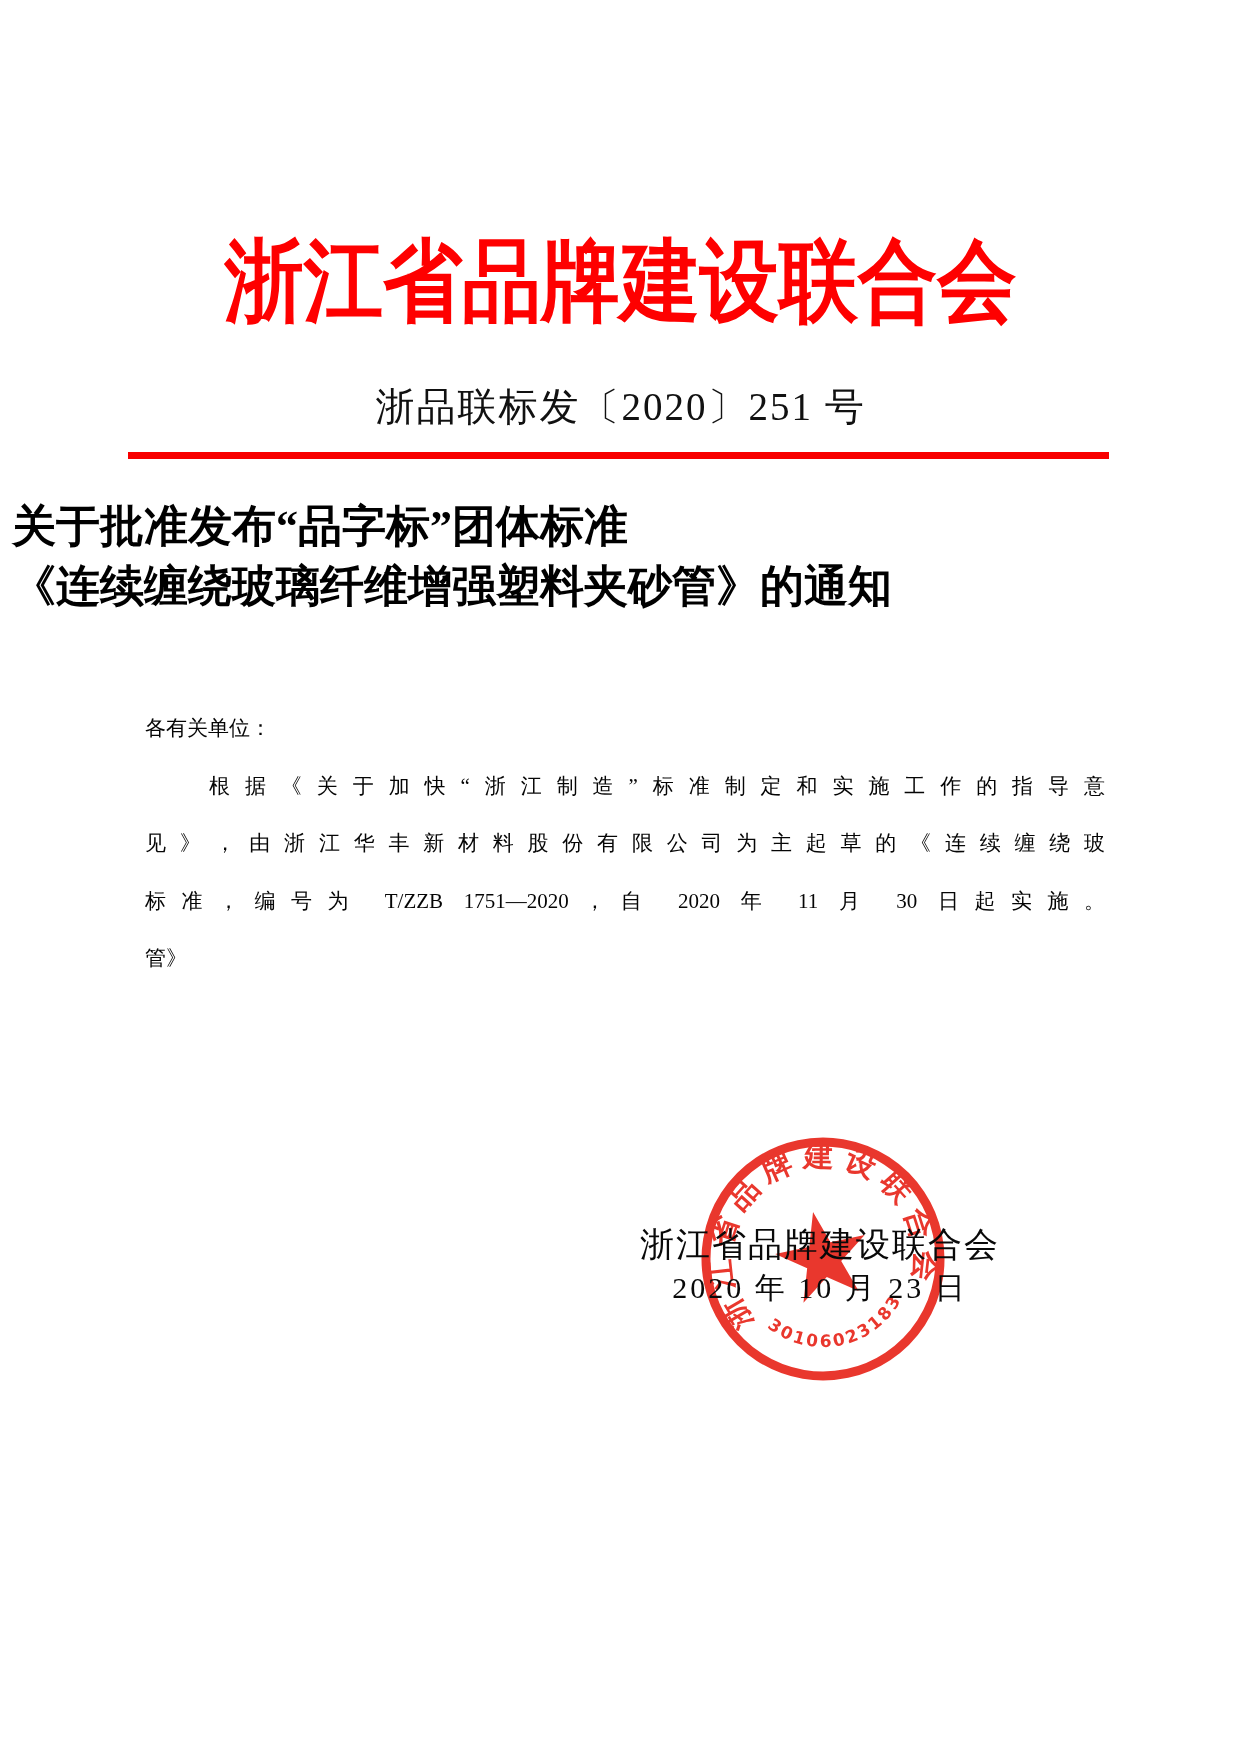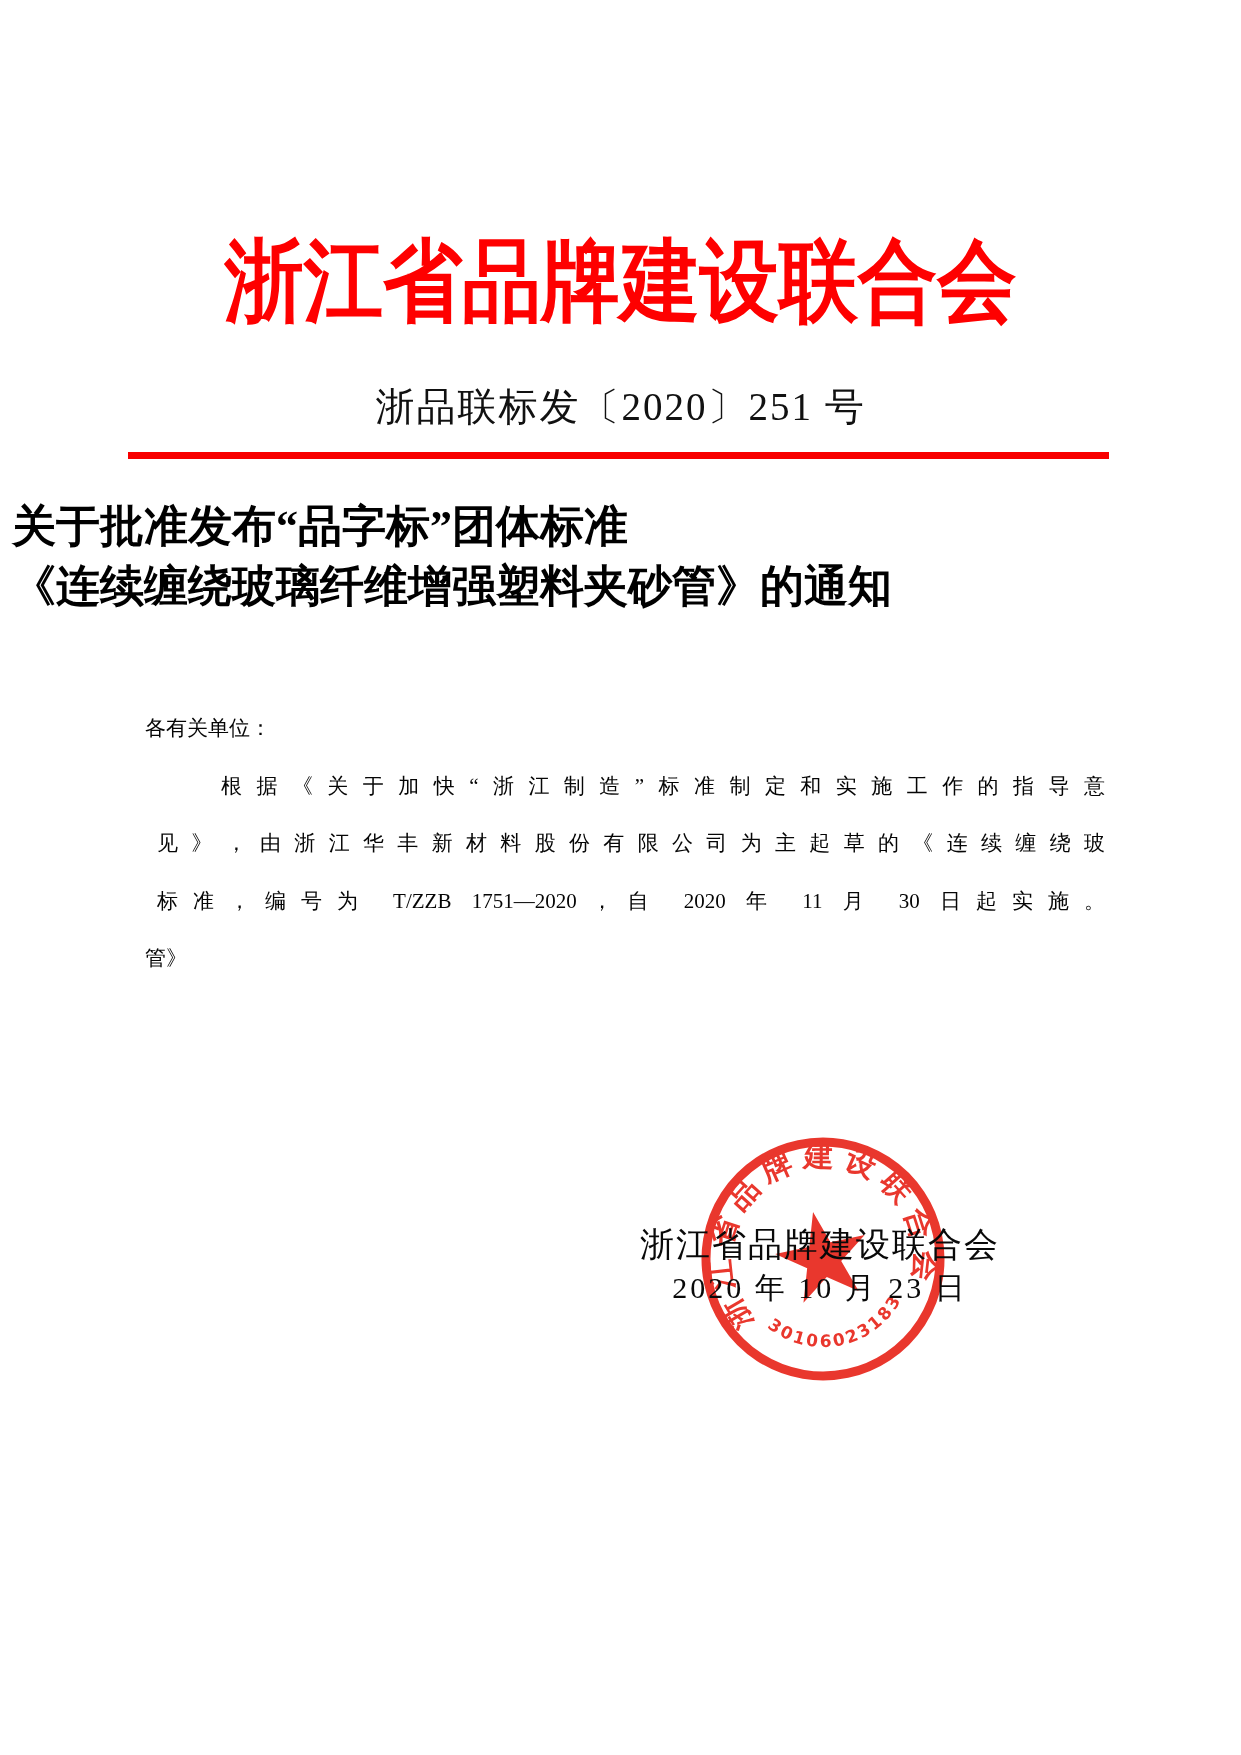--- a/index.html
+++ b/index.html
@@ -69,21 +69,20 @@
     line-height: 57.5px;
     color: #050505;
   }
   .body-text .line {
     white-space: nowrap;
   }
   .body-text .line.j {
     white-space: normal;
     text-align: justify;
     text-align-last: justify;
-    margin-left: 12px;
   }
   .body-text .line.ind {
     padding-left: 64px;
   }
   .seal-wrap {
     position: absolute;
     left: 694px;
     top: 1130px;
     width: 258px;
     height: 258px;

